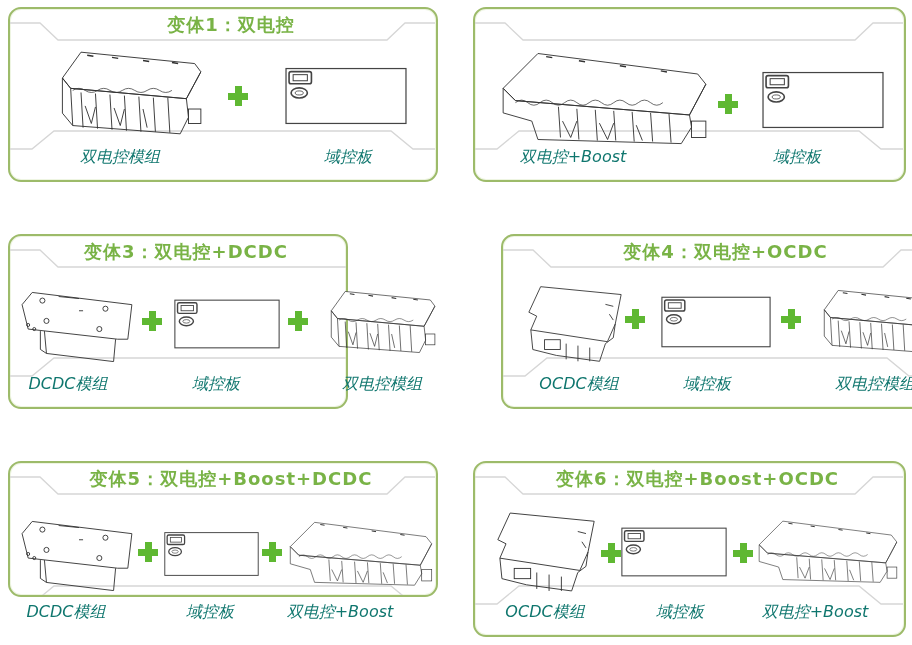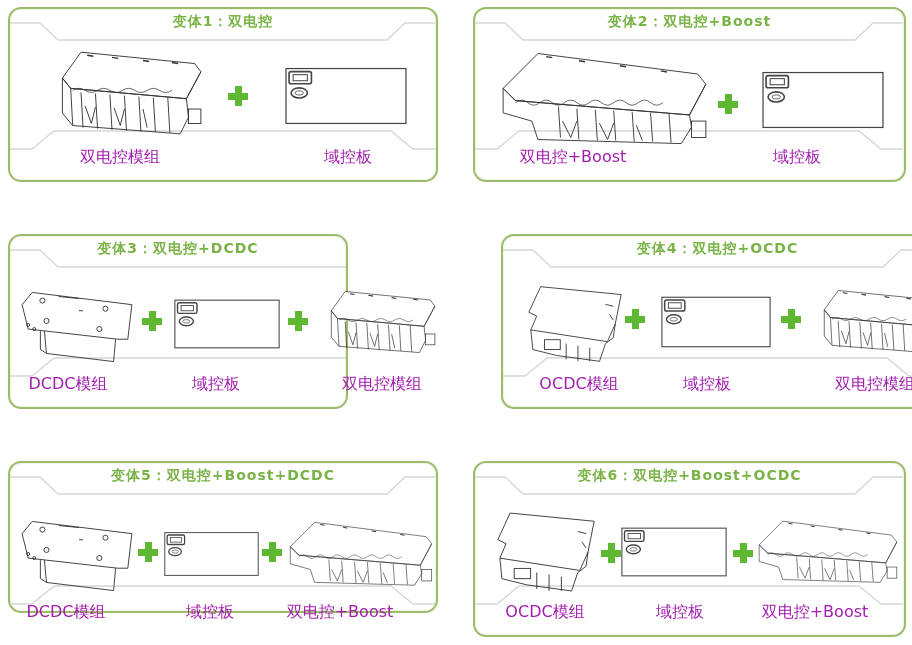--- a/index.html
+++ b/index.html
@@ -2,22 +2,22 @@
 <html><head>
 <meta charset="utf-8">
 <style>
   html, body { margin:0; padding:0; }
   body { width:912px; height:645px; background:#ffffff; position:relative; overflow:hidden;
          font-family:"DejaVu Sans", sans-serif; }
   .card { position:absolute; box-sizing:border-box; border:2.5px solid #9dbb6a; border-radius:13px;
           background:#fff; box-shadow:0 0 0 1px #eef5e2 inset; }
   .frame { position:absolute; left:0; top:0; width:100%; height:100%; pointer-events:none; }
   .title { position:absolute; top:4px; left:0; width:100%; text-align:center; font-weight:bold;
-           font-size:14px; color:#79b346; letter-spacing:1px; }
-  .label { position:absolute; font-size:16px; color:#a21caf; white-space:nowrap; transform:translateX(-50%); }
+           font-size:18px; color:#79b346; letter-spacing:1px;padding-left:8px; }
+  .label { position:absolute; font-size:16px; color:#0f766e; white-space:nowrap; transform:translateX(-50%);font-style:italic; }
   .comp { position:absolute; }
   .plus { position:absolute; width:20px; height:20px; }
   .plus::before, .plus::after { content:""; position:absolute; background:#5fb832; }
   .plus::before { left:7px; top:0; width:7px; height:20px; }
   .plus::after { left:0; top:7px; width:20px; height:7px; }
 </style>
 </head>
 <body>
 
 <svg width="0" height="0" style="position:absolute">
@@ -103,21 +103,20 @@
         </svg></div>
       <div class="plus" style="left: 218px; top: 77px;"></div>
       <div class="label" style="left: 110px; top: 138px;">双电控模组</div>
       <div class="label" style="left: 338px; top: 138px;">域控板</div>
     </div>
     <div class="card" style="left: 473px; top: 7px; width: 433px; height: 175px;">
     <svg class="frame" width="428" height="170">
       <path d="M0 14 L30 14 L48 31 L380 31 L398 14 L428 14" fill="none" stroke="#d6d6d6" stroke-width="1.3"></path>
       <path d="M0 140 L22 140 L44 122 L384 122 L406 140 L428 140" fill="none" stroke="#d6d6d6" stroke-width="1.3"></path>
     </svg>
-    <div class="title">变体2：双电控+Boost</div>
       <div class="comp" style="left: 22px; top: 38px; width: 215px; height: 98px;"><svg width="215" height="98" preserveAspectRatio="none">
           <use href="#sym-inverter-boost"></use>
         </svg></div>
       <div class="comp" style="left: 287px; top: 62px; width: 122px; height: 58px;"><svg width="122" height="58" preserveAspectRatio="none">
           <use href="#sym-board"></use>
         </svg></div>
       <div class="plus" style="left: 243px; top: 85px;"></div>
       <div class="label" style="left: 98px; top: 138px;">双电控+Boost</div>
       <div class="label" style="left: 322px; top: 138px;">域控板</div>
     </div>
@@ -156,21 +155,21 @@
         </svg></div>
       <div class="comp" style="left: 312px; top: 52px; width: 116px; height: 66px;"><svg width="116" height="66" preserveAspectRatio="none">
           <use href="#sym-inverter"></use>
         </svg></div>
       <div class="plus" style="left: 122px; top: 73px;"></div>
       <div class="plus" style="left: 278px; top: 73px;"></div>
       <div class="label" style="left: 76px; top: 138px;">OCDC模组</div>
       <div class="label" style="left: 204px; top: 138px;">域控板</div>
       <div class="label" style="left: 372px; top: 138px;">双电控模组</div>
     </div>
-    <div class="card" style="left: 8px; top: 461px; width: 430px; height: 152px;">
+    <div class="card" style="left: 8px; top: 461px; width: 430px; height: 136px;">
     <svg class="frame" width="425" height="171">
       <path d="M0 14 L30 14 L48 31 L377 31 L395 14 L425 14" fill="none" stroke="#d6d6d6" stroke-width="1.3"></path>
       <path d="M0 141 L22 141 L44 123 L381 123 L403 141 L425 141" fill="none" stroke="#d6d6d6" stroke-width="1.3"></path>
     </svg>
     <div class="title">变体5：双电控+Boost+DCDC</div>
       <div class="comp" style="left: 8px; top: 56px; width: 122px; height: 72px;"><svg width="122" height="72" preserveAspectRatio="none">
           <use href="#sym-dcdc"></use>
         </svg></div>
       <div class="comp" style="left: 154px; top: 66px; width: 95px; height: 50px;"><svg width="95" height="50" preserveAspectRatio="none">
           <use href="#sym-board"></use>

